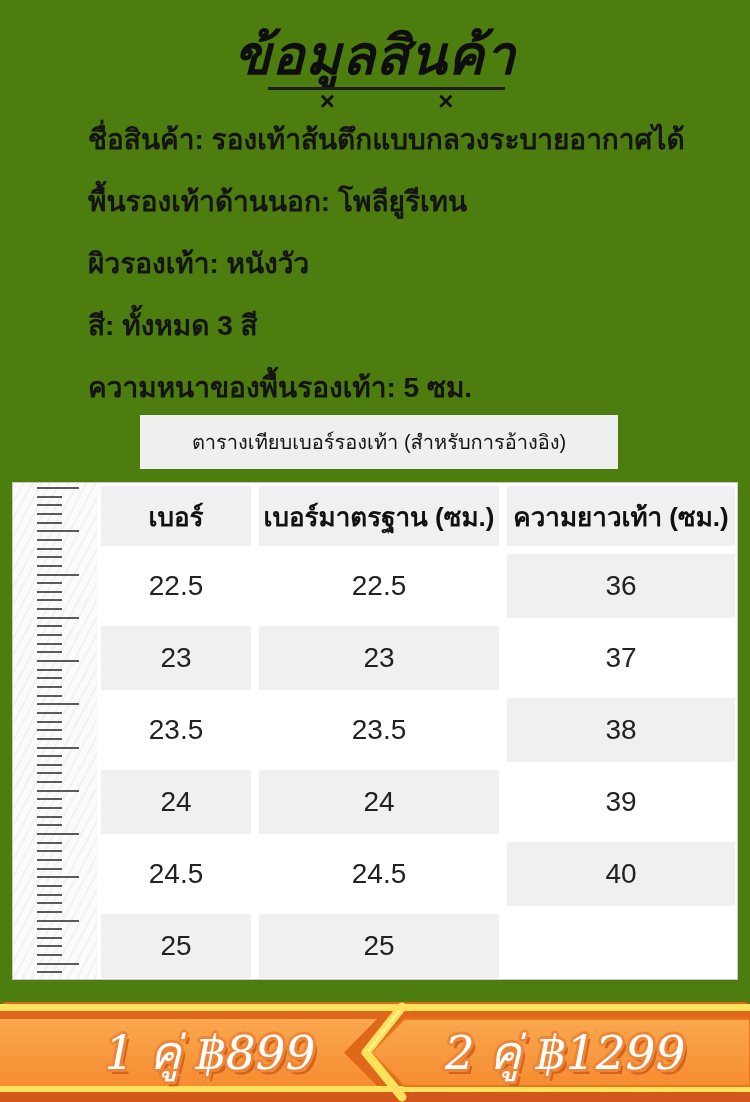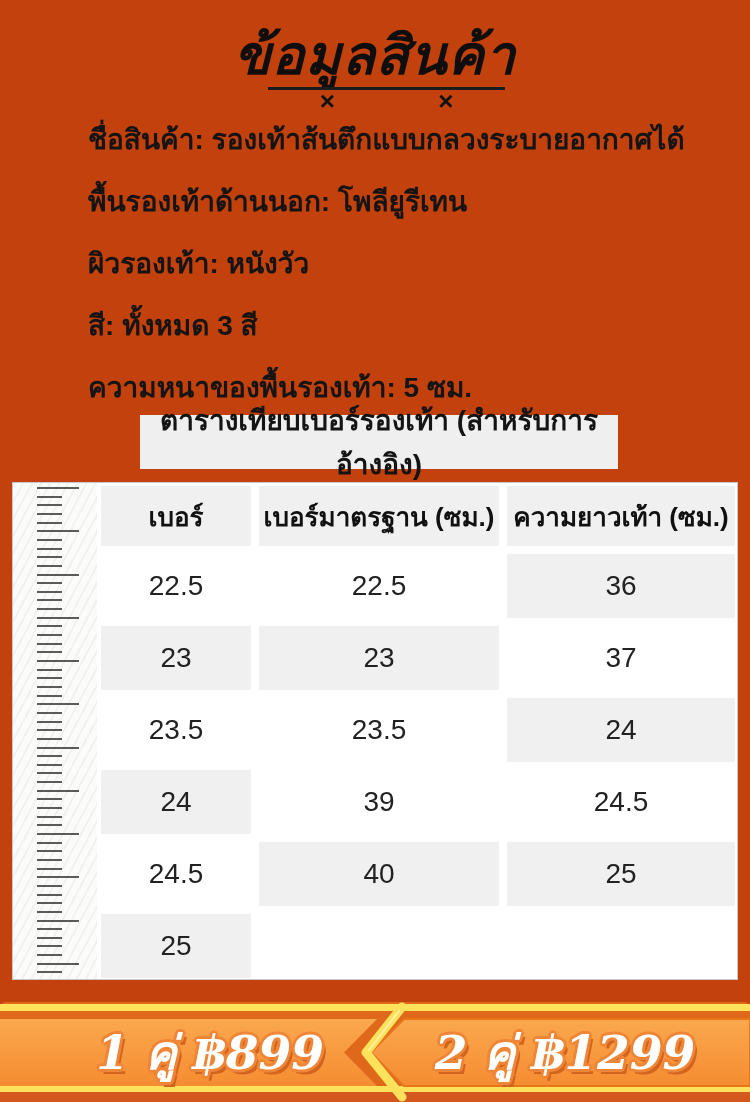--- a/index.html
+++ b/index.html
@@ -1,39 +1,39 @@
 <!DOCTYPE html>
 <html><head>
 <meta charset="utf-8">
 <style>
   * { margin:0; padding:0; box-sizing:border-box; }
   html,body { width:750px; height:1102px; background:#ffffff; overflow:hidden;
     font-family:"Liberation Sans","DejaVu Sans",sans-serif; }
-  #stage { position:relative; width:750px; height:1102px; background:#c2410c; }
+  #stage { position:relative; width:750px; height:1102px; background:#4d7c0f; }
 
   
   .title { position:absolute; top:12px; left:0; width:750px; text-align:center;
     font-size:54px; font-weight:800; font-style:italic; color:#0e0e0e;
     letter-spacing:1px; }
   .title-rule { position:absolute; top:87px; left:268px; width:237px; height:3px;
     background:#1c1c1c; }
   .title-x-row { position:absolute; top:88px; left:268px; width:237px;
     display:flex; justify-content:space-around; }
   .title-x { font-size:26px; font-weight:700; color:#111; line-height:26px; }
 
   
   .details { position:absolute; top:124px; left:88px; width:600px;
     display:flex; flex-direction:column; gap:30px; }
   .detail-line { font-size:28px; font-weight:600; color:#141414; line-height:32px;
     white-space:nowrap; }
 
   
   .caption-band { position:absolute; top:415px; left:140px; width:478px; height:54px;
     background:#efefef; display:flex; align-items:center; justify-content:center; }
-  .caption-band span { font-size:28px; font-weight:700; color:#141414;text-align:center; }
+  .caption-band span { font-size:20px; font-weight:400; color:#141414; }
 
   
   .table-wrap { position:absolute; top:482px; left:12px; width:726px; height:498px;
     background:#ffffff; border:1px solid #c9c9c9; }
   .ruler { position:absolute; top:0; left:0; width:84px; height:100%;
     background:
       repeating-linear-gradient(118deg, rgba(130,130,130,0.08) 0 2px, rgba(0,0,0,0) 2px 8px),
       #fbfbfa; }
   .tick { position:absolute; height:2px; background:#3e3e3e; opacity:.85; }
   .size-grid { position:absolute; top:3px; left:88px; width:634px; height:368px;
@@ -42,21 +42,21 @@
   .cell { display:flex; align-items:center; justify-content:center;
     font-size:28px; color:#222; background:#ffffff; }
   .cell.head { background:#f0f0f0; font-size:26px; font-weight:600; color:#111; }
   .cell.shade { background:#f0f0f0; }
 
   
   .banner { position:absolute; top:1002px; left:0; width:750px; height:100px; }
   .banner svg { position:absolute; top:0; left:0; }
   .price { position:absolute; top:16px; height:68px; display:flex; align-items:center;
     justify-content:center; font-family:"DejaVu Serif","Liberation Serif",serif;
-    font-style:italic; font-weight:bold; font-size:47px; color:#ffffff;
+    font-style:italic; font-weight:normal; font-size:47px; color:#ffffff;
     white-space:nowrap;
     text-shadow:
       -2px -2px 0 #ef8637, 2px -2px 0 #ef8637, -2px 2px 0 #ef8637, 2px 2px 0 #ef8637,
       -3px 0 0 #ef8637, 3px 0 0 #ef8637, 0 3px 0 #ef8637, 0 -3px 0 #ef8637,
       4px 5px 0 #d3641d; }
   .price.left  { left:40px;  width:340px; }
   .price.right { left:410px; width:310px; }
 </style>
 </head>
 <body>
@@ -151,20 +151,21 @@
       <div class="cell">22.5</div>
 
       <div class="cell shade">36</div>
       <div class="cell shade">23</div>
       <div class="cell shade">23</div>
 
       <div class="cell">37</div>
       <div class="cell">23.5</div>
       <div class="cell">23.5</div>
 
+      <div class="cell shade">38</div>
       <div class="cell shade">24</div>
       <div class="cell shade">24</div>
 
       <div class="cell">39</div>
       <div class="cell">24.5</div>
       <div class="cell">24.5</div>
 
       <div class="cell shade">40</div>
       <div class="cell shade">25</div>
       <div class="cell shade">25</div>

